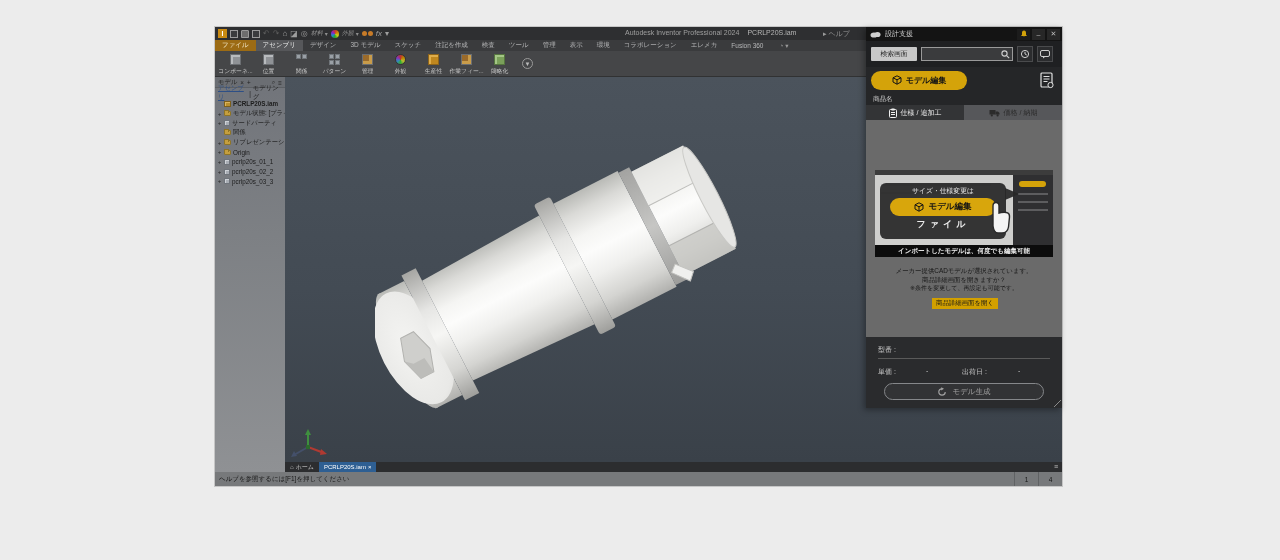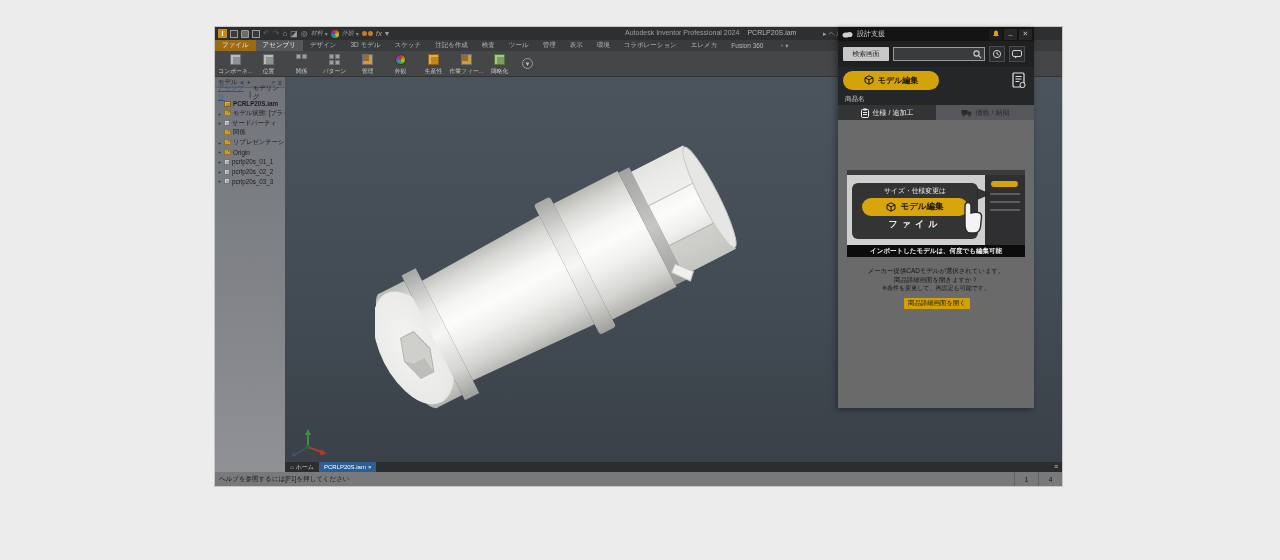--- a/index.html
+++ b/index.html
@@ -67,21 +67,21 @@
   .docstrip { position:absolute; left:70px; top:435px; width:777px; height:10px; background:#2c2d2f; display:flex; align-items:stretch; font-size:6px; color:#c7c7c7; }
   .dtab { display:flex; align-items:center; gap:2px; padding:0 5px; }
   .dtab.active { background:#2e5f93; color:#fff; }
   .dstrip-sp { flex:1; }
   .hamb { align-self:center; margin-right:4px; color:#c2c2c2; font-size:7px; line-height:6px; }
   .statusbar { position:absolute; left:0; top:445px; width:847px; height:14px; background:#77797b; color:#161616; font-size:6.5px; display:flex; align-items:center; }
   .statusbar .msg { padding-left:4px; flex:1; }
   .statusbar .cnt { width:24px; text-align:center; border-left:1px solid #606264; height:100%; display:flex; align-items:center; justify-content:center; }
 
   
-  .panel { position:absolute; left:623px; top:0; width:196px; height:381px; background:#6a6a6a; z-index:50; box-shadow:-2px 2px 6px rgba(0,0,0,.35); font-size:7px; }
+  .panel { position:absolute; left:651px; top:0; width:196px; height:381px; background:#6a6a6a; z-index:50; box-shadow:-2px 2px 6px rgba(0,0,0,.35); font-size:7px; }
   .ptitle { position:absolute; left:0; top:0; width:196px; height:14px; background:#141414; display:flex; align-items:center; color:#d8d8d8; }
   .ptitle .nm { margin-left:4px; font-size:7px; }
   .pt-sp { flex:1; }
   .pt-btn { width:13px; height:11px; margin-right:2px; background:#272727; display:flex; align-items:center; justify-content:center; color:#b9b9b9; font-size:7px; }
   .pt-btn.bell { background:#1c1c1c; }
   .psearch { position:absolute; left:0; top:14px; width:196px; height:26px; background:#1f2022; display:flex; align-items:center; gap:4px; padding:0 5px; }
   .srch-btn { width:46px; height:14px; background:#c8c8c8; color:#1a1a1a; font-size:6.8px; display:flex; align-items:center; justify-content:center; border-radius:1px; }
   .srch-input { width:92px; height:14px; background:#3a3b3d; border:1px solid #9a9a9a; display:flex; align-items:center; justify-content:flex-end; padding-right:2px; }
   .sq-btn { width:16px; height:16px; background:#2b2c2e; border:1px solid #4a4b4d; display:flex; align-items:center; justify-content:center; }
   .pedit { position:absolute; left:0; top:40px; width:196px; height:26px; background:#252628; display:flex; align-items:center; }
@@ -488,16 +488,34 @@
           <div class="caption">インポートしたモデルは、何度でも編集可能</div>
         </div>
         <div class="info">
           <div>メーカー提供CADモデルが選択されています。</div>
           <div>商品詳細画面を開きますか？</div>
           <div class="small">※条件を変更して、再設定も可能です。</div>
         </div>
         <div class="detail-btn">商品詳細画面を開く</div>
       </div>
 
+      <div class="pbottom">
+        <div class="pn-row">型番 :</div>
+        <div class="pn-line"></div>
+        <div class="price-row">
+          <span style="left:12px">単価 :</span>
+          <span style="left:60px">-</span>
+          <span style="left:96px">出荷日 :</span>
+          <span style="left:152px">-</span>
+        </div>
+        <div class="gen-btn">
+          <svg width="10" height="10" viewBox="0 0 10 10">
+            <path d="M8.2 5 A3.2 3.2 0 1 1 5 1.8" fill="none" stroke="#a2a2a2" stroke-width="1.2"></path>
+            <polygon points="4.2,0.2 7,1.8 4.2,3.4" fill="#a2a2a2"></polygon>
+          </svg>
+          <span>モデル生成</span>
+        </div>
+        <div class="grip"></div>
+      </div>
     </div>
 
   </div>
 </div>
 
 </body></html>

